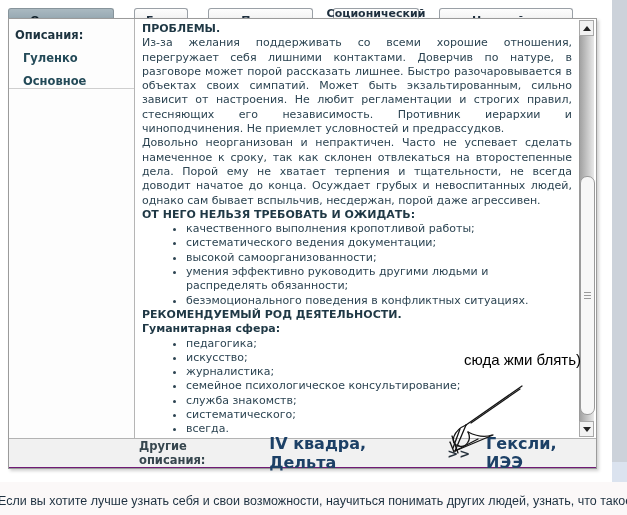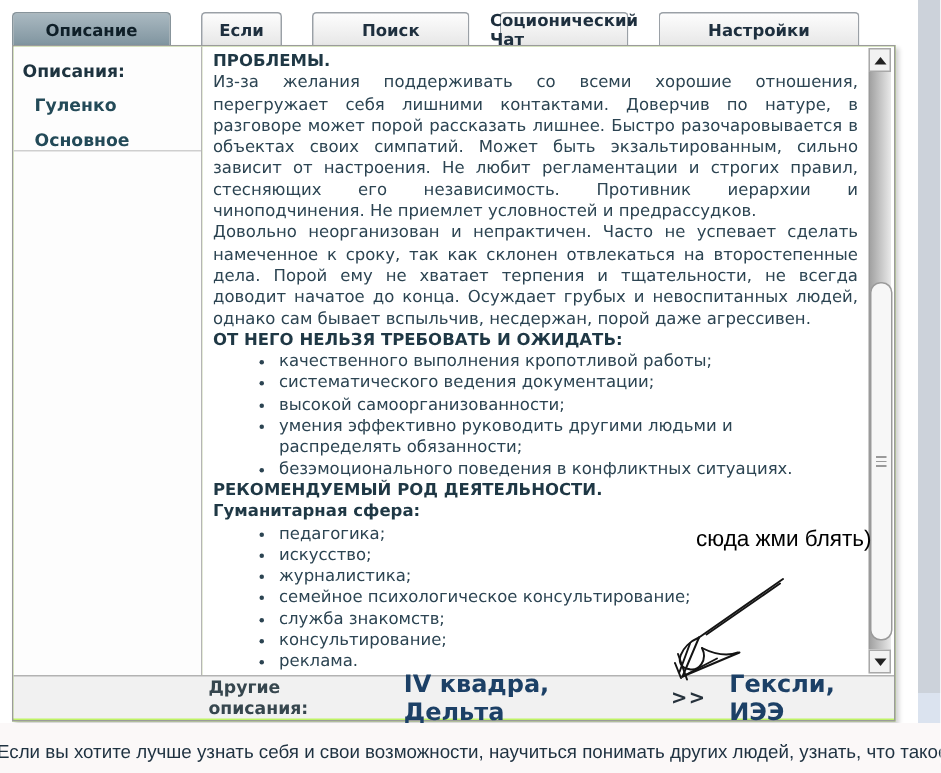--- a/index.html
+++ b/index.html
@@ -22,22 +22,22 @@
   .tab:nth-child(3){width:105px;}
   .tab:nth-child(4){width:86px;}
   .tab:nth-child(5){width:134px;}
   .tab:nth-child(6){width:126px;}
   .tab.active{
     background:linear-gradient(#aab9c1,#7e939e);
     border-color:#87949b;color:#0f1f28;
   }
   
   .panel{
-    position:absolute;left:8px;top:30px;width:587px;height:449px;
-    background:#bef264;border:1px solid #9b9b9b;
+    position:absolute;left:8px;top:18px;width:587px;height:449px;
+    background:#701a75;border:1px solid #9b9b9b;
     box-shadow:2px 2px 3px rgba(0,0,0,0.18);
   }
   .sidebar{
     position:absolute;left:0;top:0;width:125px;height:419px;
     background:#fdfdfd;border-right:1px solid #b5b5b5;
   }
   .sb-header{margin:9px 0 0 6px;font-size:11.5px;font-weight:bold;color:#1d333f;}
   .sb-item{margin:9px 0 0 14px;font-size:11.5px;font-weight:bold;color:#234a58;cursor:pointer;}
   .sb-divider{position:absolute;left:0;top:69px;width:125px;border-top:1px solid #cfcfcf;}
   
@@ -135,22 +135,22 @@
           <li>безэмоционального поведения в конфликтных ситуациях.</li>
         </ul>
         <div class="t-head">РЕКОМЕНДУЕМЫЙ РОД ДЕЯТЕЛЬНОСТИ.</div>
         <div class="t-subhead">Гуманитарная сфера:</div>
         <ul class="t-list">
           <li>педагогика;</li>
           <li>искусство;</li>
           <li>журналистика;</li>
           <li>семейное психологическое консультирование;</li>
           <li>служба знакомств;</li>
-          <li>консультирование;</li>
-          <li>реклама.</li>
+          <li>систематического;</li>
+          <li>всегда.</li>
         </ul>
       </div>
     <div class="scrollbar">
       <div class="sb-btn up">
         <span class="tri-up"></span>
       </div>
       <div class="sb-track">
         <div class="sb-thumb">
           <div class="grip"></div>
         </div>

